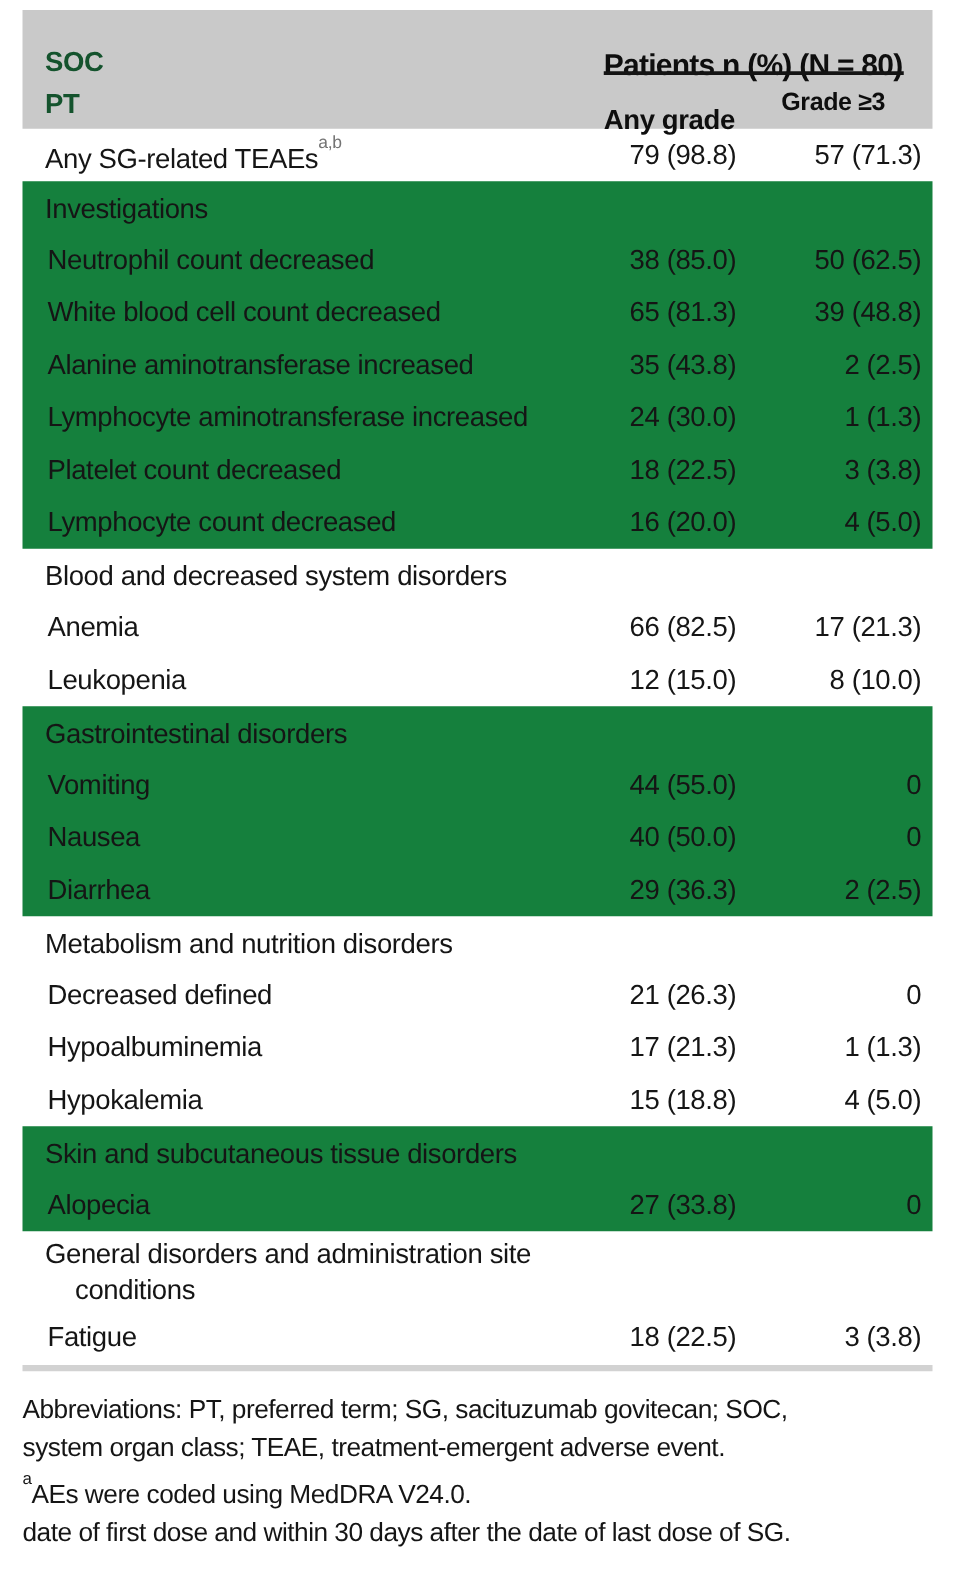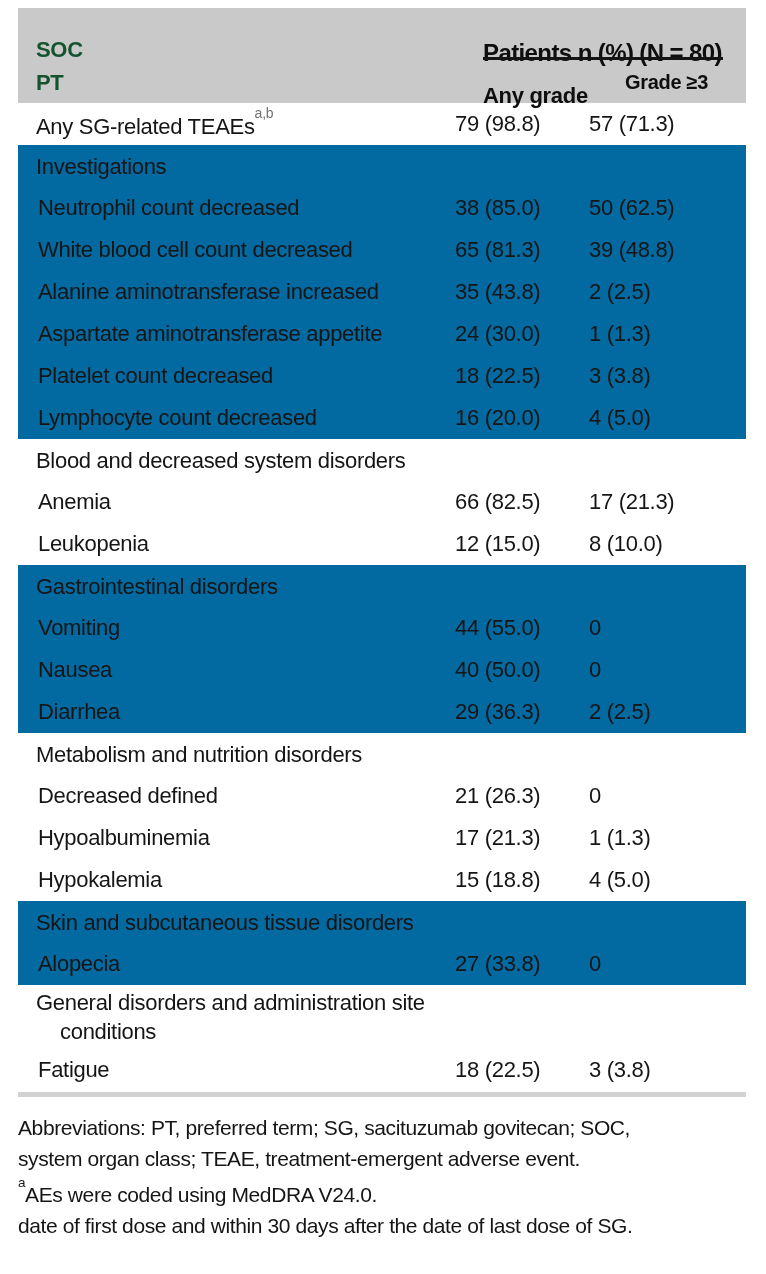--- a/index.html
+++ b/index.html
@@ -17,34 +17,34 @@
 
   
   .thead { position: relative; height: 95px; background: #c9c9c9; }
   .h-soc { position: absolute; left: 18px; top: 25px; font-weight: 700; font-size: 22px; line-height: 33px; color: #14532d; }
   .h-group { position: absolute; left: 465px; top: 31px; font-weight: 700; font-size: 24px; letter-spacing: -0.6px; white-space: nowrap; color: #0e0e0e; }
   .h-rule { position: absolute; left: 465px; top: 49px; width: 240px; height: 3px; background: #141414; }
   .h-any { position: absolute; left: 465px; top: 63px; font-weight: 700; font-size: 22px; white-space: nowrap; color: #0e0e0e; margin-top: 12px; }
   .h-g3  { position: absolute; left: 607px; top: 63px; font-weight: 700; font-size: 20px; white-space: nowrap; color: #0e0e0e; }
 
   
-  .section.shaded { background: #0369a1; }
+  .section.shaded { background: #15803d; }
   .row {
     display: grid;
     grid-template-columns: 437px 134px 148px;
     min-height: 42px;
     align-items: center;
     padding-right: 9px;
     font-size: 22px;
   }
   .row.tall { min-height: 64px; }
   .label { padding-right: 6px; }
   .lvl0  { padding-left: 42px; text-indent: -24px; line-height: 29px; }
   .lvl1  { padding-left: 20px; }
-  .val { text-align: left; white-space: nowrap; }
+  .val { text-align: right; white-space: nowrap; }
   .sup-blue {
     color: #737373; font-size: 14px;
     position: relative; top: -8px;
     letter-spacing: -0.2px;
   }
 
   .bottom-rule { height: 5px; background: #d2d2d2; margin-top: 1px; }
 
   
   .footnotes { position: absolute; left: 18px; top: 1112px; width: 740px; font-size: 21px; line-height: 31px; letter-spacing: -0.4px; }
@@ -89,21 +89,21 @@
         <div class="label lvl1">White blood cell count decreased</div>
         <div class="val">65 (81.3)</div>
         <div class="val">39 (48.8)</div>
       </div>
       <div class="row">
         <div class="label lvl1">Alanine aminotransferase increased</div>
         <div class="val">35 (43.8)</div>
         <div class="val">2 (2.5)</div>
       </div>
       <div class="row">
-        <div class="label lvl1">Aspartate aminotransferase appetite</div>
+        <div class="label lvl1">Lymphocyte aminotransferase increased</div>
         <div class="val">24 (30.0)</div>
         <div class="val">1 (1.3)</div>
       </div>
       <div class="row">
         <div class="label lvl1">Platelet count decreased</div>
         <div class="val">18 (22.5)</div>
         <div class="val">3 (3.8)</div>
       </div>
       <div class="row">
         <div class="label lvl1">Lymphocyte count decreased</div>

